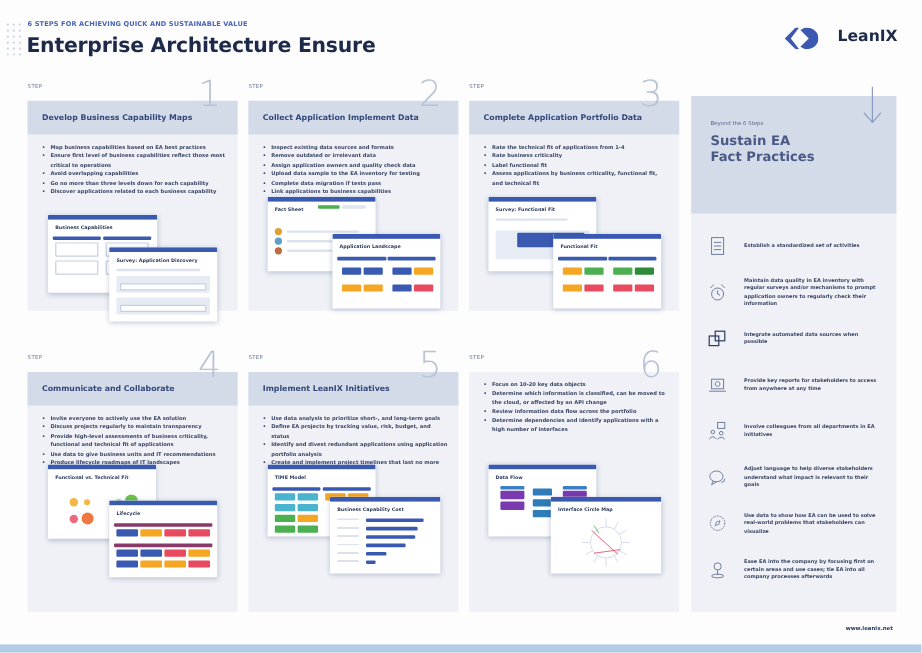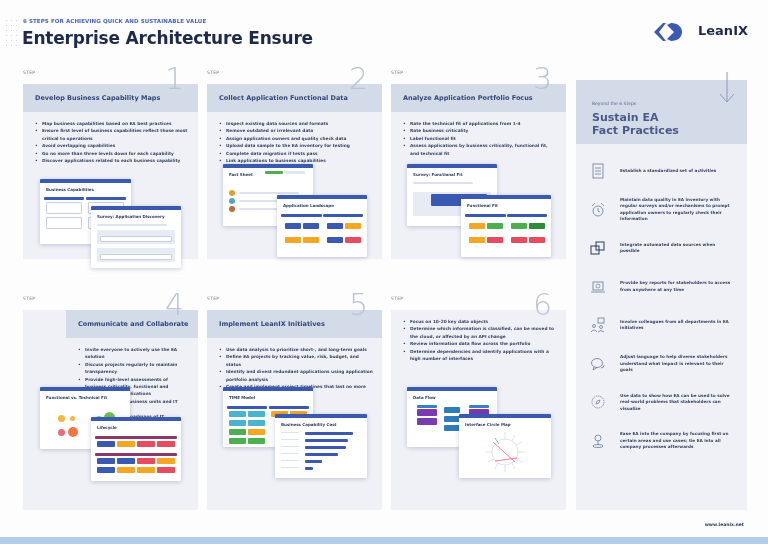--- a/index.html
+++ b/index.html
@@ -22,21 +22,21 @@
   .bullets { list-style: none; padding: 8px 8px 0 12px; }
   .bullets li { font-size: 4.3px; line-height: 7.4px; color: #3a4564; position: relative; padding-left: 7px; font-weight: bold; }
   .bullets li::before { content: "•"; position: absolute; left: 0; }
 
   .shot { position: absolute; background: #fff; box-shadow: 0 1px 4px rgba(40,60,110,0.25); border-radius: 1px; overflow: hidden; }
   .shot .bar { height: 4px; background: #3a59b0; }
   .shot .stitle { font-size: 4px; font-weight: bold; color: #2b3a5c; padding: 4px 6px 2px; }
   .blk { position: absolute; border-radius: 1px; }
 
   .side { position: absolute; left: 576px; top: 80px; width: 171px; height: 430px; background: #eff1f6; }
-  .side-head { height: 64px; background: #d3dbe8; padding: 21px 0 16px 16px; position: relative; }
+  .side-head { height: 98px; background: #d3dbe8; padding: 21px 0 16px 16px; position: relative; }
   .side-kicker { font-size: 4.5px; color: #5d6b8c; }
   .side-title { font-size: 11px; font-weight: bold; color: #4a5a86; line-height: 13px; margin-top: 5px; }
   .side-arrow { position: absolute; right: 12px; top: -8px; width: 16px; height: 32px; }
   .side-items { padding: 8px 10px 0 14px; }
   .side-item { display: flex; align-items: center; height: 38.5px; }
   .side-icon { width: 16px; height: 16px; flex: 0 0 16px; margin-right: 14px; }
   .side-text { font-size: 4.2px; line-height: 6.5px; color: #3a4564; font-weight: bold; width: 115px; }
 
   .footer-url { position: absolute; right: 24px; top: 522px; font-size: 4.5px; font-weight: bold; color: #2b3a5c; }
   .footer-bar { position: absolute; left: 0; bottom: 0; width: 768px; height: 7px; background: #b3cde8; }
@@ -86,21 +86,21 @@
       <div class="blk" style="left:6px; top:42px; width:78px; height:14px; background:#e6ebf4;"></div>
       <div class="blk" style="left:9px; top:48px; width:72px; height:6px; background:#fff; border:1px solid #c6cfe2;"></div>
     </div>
   </div>
   <div class="step-num">1</div>
 </div>
 
 <div class="step" style="left:207px; top:70px;">
   <div class="step-label">STEP</div>
   <div class="step-card">
-    <div class="step-head">Collect Application Functional Data</div>
+    <div class="step-head">Collect Application Implement Data</div>
     <ul class="bullets">
       <li>Inspect existing data sources and formats</li>
       <li>Remove outdated or irrelevant data</li>
       <li>Assign application owners and quality check data</li>
       <li>Upload data sample to the EA inventory for testing</li>
       <li>Complete data migration if tests pass</li>
       <li>Link applications to business capabilities</li>
     </ul>
     <div class="shot" style="left:16px; top:80px; width:90px; height:62px;">
       <div class="bar"></div>
@@ -128,21 +128,21 @@
       <div class="blk" style="left:50px; top:42px; width:16px; height:6px; background:#3a59b0;"></div>
       <div class="blk" style="left:68px; top:42px; width:16px; height:6px; background:#e84a5f;"></div>
     </div>
   </div>
   <div class="step-num">2</div>
 </div>
 
 <div class="step" style="left:391px; top:70px;">
   <div class="step-label">STEP</div>
   <div class="step-card">
-    <div class="step-head">Analyze Application Portfolio Focus</div>
+    <div class="step-head">Complete Application Portfolio Data</div>
     <ul class="bullets">
       <li>Rate the technical fit of applications from 1-4</li>
       <li>Rate business criticality</li>
       <li>Label functional fit</li>
       <li>Assess applications by business criticality, functional fit, and technical fit</li>
     </ul>
     <div class="shot" style="left:16px; top:80px; width:90px; height:62px;">
       <div class="bar"></div>
       <div class="stitle">Survey: Functional Fit</div>
       <div class="blk" style="left:6px; top:18px; width:60px; height:1.5px; background:#dde3ee;"></div>
@@ -162,21 +162,21 @@
       <div class="blk" style="left:26px; top:42px; width:16px; height:6px; background:#e84a5f;"></div>
       <div class="blk" style="left:50px; top:42px; width:16px; height:6px; background:#e84a5f;"></div>
       <div class="blk" style="left:68px; top:42px; width:16px; height:6px; background:#e84a5f;"></div>
     </div>
   </div>
   <div class="step-num">3</div>
 </div>
 
 <div class="step" style="left:23px; top:296px;">
   <div class="step-label">STEP</div>
-  <div class="step-card" style="height:200px;padding-left:43px;">
+  <div class="step-card" style="height:200px;">
     <div class="step-head">Communicate and Collaborate</div>
     <ul class="bullets">
       <li>Invite everyone to actively use the EA solution</li>
       <li>Discuss projects regularly to maintain transparency</li>
       <li>Provide high-level assessments of business criticality, functional and technical fit of applications</li>
       <li>Use data to give business units and IT recommendations</li>
       <li>Produce lifecycle roadmaps of IT landscapes</li>
     </ul>
     <div class="shot" style="left:17px; top:77px; width:90px; height:62px;">
       <div class="bar"></div>

